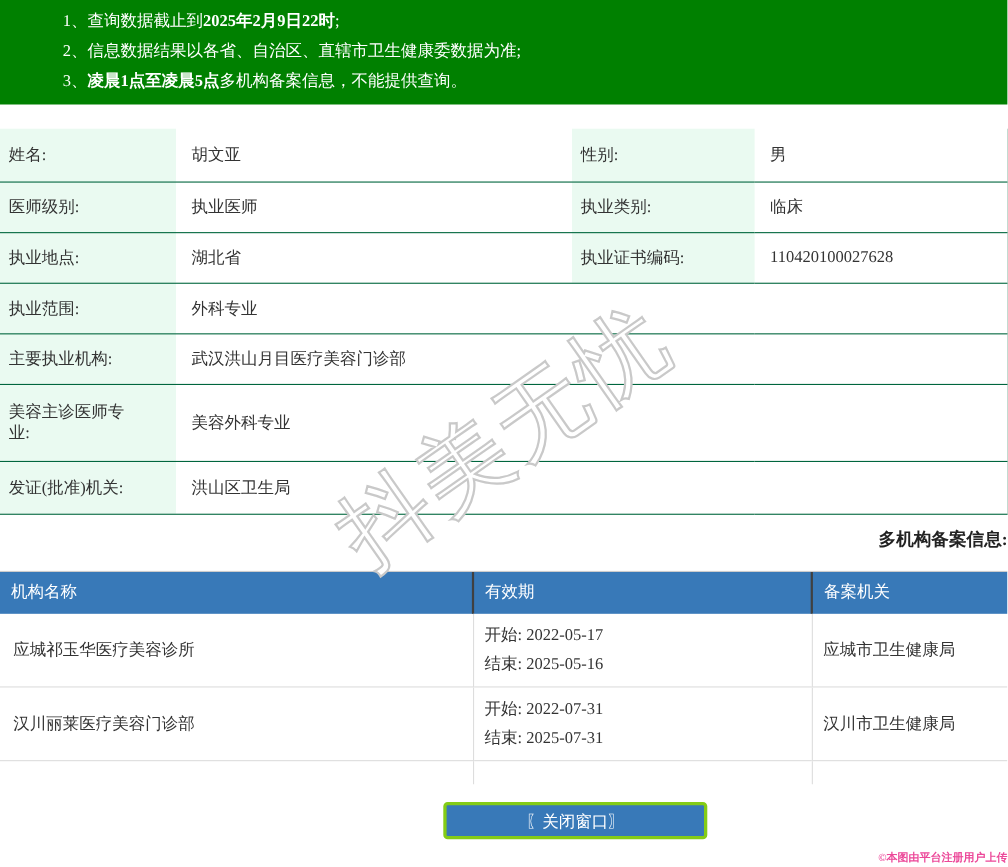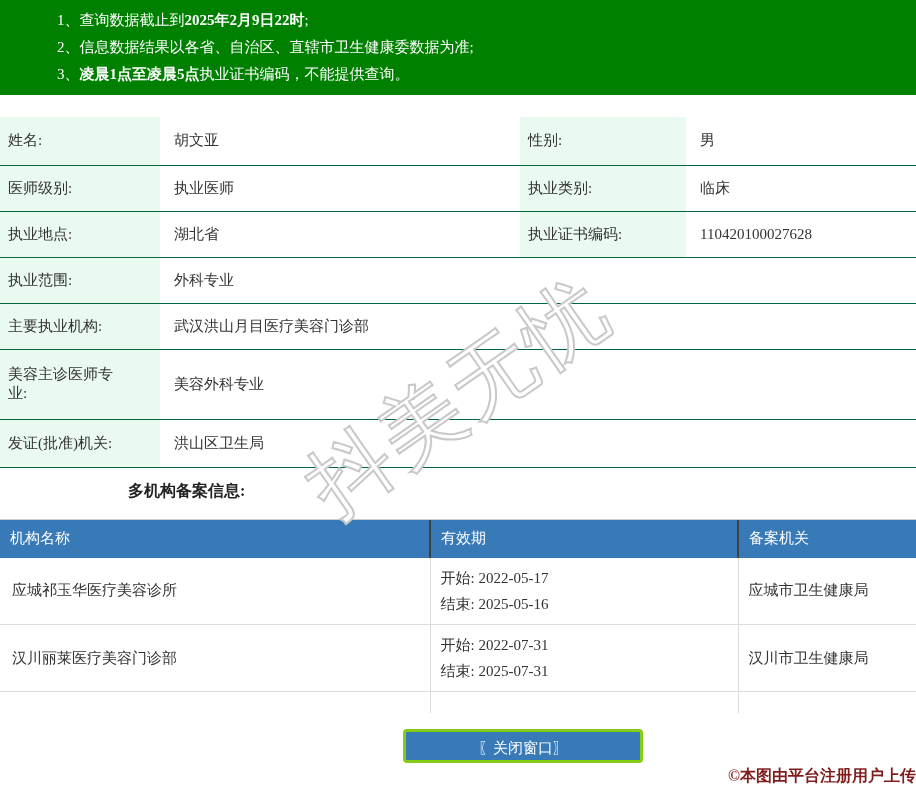--- a/index.html
+++ b/index.html
@@ -15,21 +15,21 @@
 
   
   .profile-table { width: 916px; border-collapse: collapse; margin-top: 22px;
     table-layout: fixed; font-size: 15px; border-right: 1px solid #00663e; }
   .profile-table td { border-bottom: 1px solid #00663e; vertical-align: middle; }
   .profile-table td.lbl { background: #eafaf1; padding: 6px 30px 6px 8px; }
   .profile-table td.val { padding: 6px 6px 6px 14px; }
   .h48 td { height: 48px; } .h46 td { height: 46px; } .h70 td { height: 70px; }
 
   
-  .section-title { width: 916px; height: 52px; line-height: 46px; text-align: left;
+  .section-title { width: 916px; height: 52px; line-height: 46px; text-align: right;
     padding-left: 128px; font-weight: bold; font-size: 16px; color: #222;
     border-bottom: 1px solid #ccc; }
 
   
   .filing-clip { width: 916px; height: 193px; overflow: hidden; }
   .filing-table { width: 916px; border-collapse: collapse; table-layout: fixed; font-size: 15px; }
   .filing-table th { background: #3879b8; color: #fff; font-weight: normal;
     text-align: left; height: 38px; padding-left: 10px; }
   .filing-table th + th { border-left: 2px solid #404040; }
   .filing-table td { height: 67px; vertical-align: middle; padding-left: 12px; }
@@ -37,39 +37,39 @@
   .filing-table tbody tr + tr td { border-top: 1px solid #ddd; }
   .validity div { line-height: 26px; }
 
   
   .close-btn { display: block; margin: 16px 0 0 403px; width: 240px; height: 34px;
     background: #3879b8; border: 3px solid #84cc16; border-radius: 4px;
     color: #fff; font-size: 15px; text-align: center; line-height: 32px;
     cursor: pointer; font-family: inherit; }
 
   
-  .upload-note { position: absolute; right: 0; bottom: 1px; font-size: 16px;
-    font-weight: bold; color: #7f1d1d;
+  .upload-note { position: absolute; right: 0; bottom: 1px; font-size: 10px;
+    font-weight: bold; color: #ec4899;
     text-shadow: 0 0 2px #fff, 1px 1px 0 #fff, -1px -1px 0 #fff; }
 
   
   .watermark { position: absolute; left: 279px; top: 353px; width: 360px; height: 90px;
     transform: rotate(-35deg); font-size: 82px; letter-spacing: 4px; line-height: 90px;
     text-align: center; color: #fff; -webkit-text-stroke: 2px #c9c9c9;
     text-shadow: 0 0 1px #d5d5d5; z-index: 5; pointer-events: none; white-space: nowrap; }
 </style>
 </head>
 <body>
 
 <div class="page">
 
   <div class="notice-bar">
     <div class="notice-line"><span>1、</span><span>查询数据截止到</span><b>2025年2月9日22时</b><span>;</span></div>
     <div class="notice-line"><span>2、</span><span>信息数据结果以各省、自治区、直辖市卫生健康委数据为准;</span><b></b><span></span></div>
-    <div class="notice-line"><span>3、</span><span></span><b>凌晨1点至凌晨5点</b><span>执业证书编码，不能提供查询。</span></div>
+    <div class="notice-line"><span>3、</span><span></span><b>凌晨1点至凌晨5点</b><span>多机构备案信息，不能提供查询。</span></div>
   </div>
 
   <table class="profile-table">
     <colgroup>
         <col style="width:160px">
         <col style="width:360px">
         <col style="width:166px">
         <col style="width:230px">
       </colgroup>
     <tbody>

